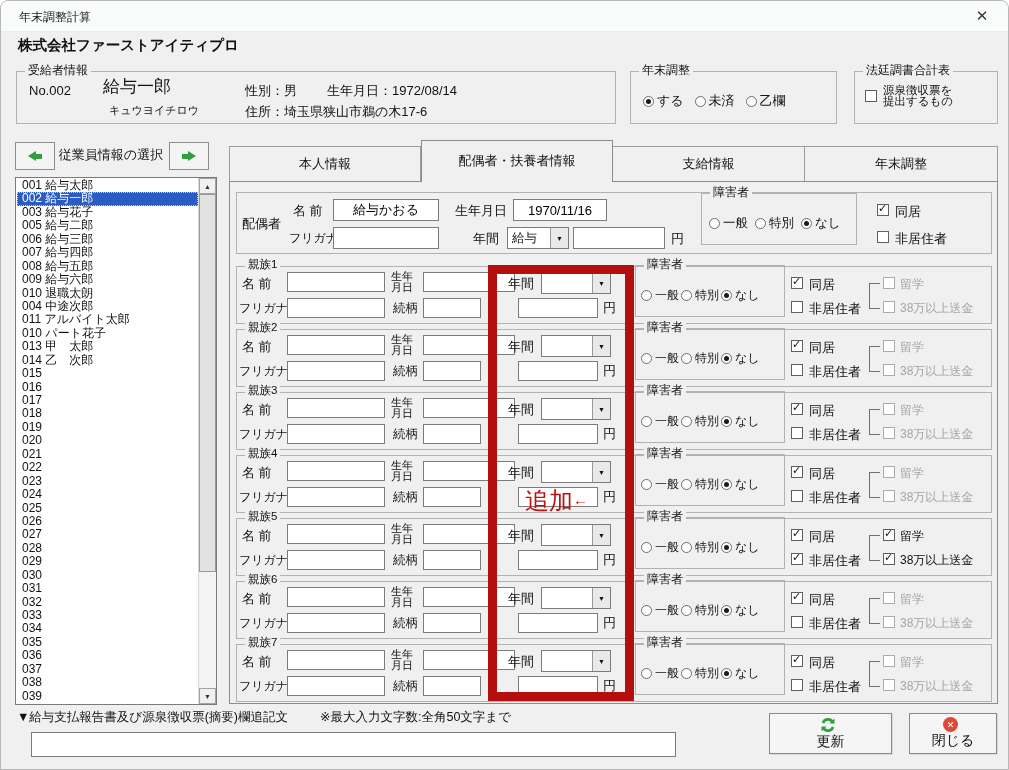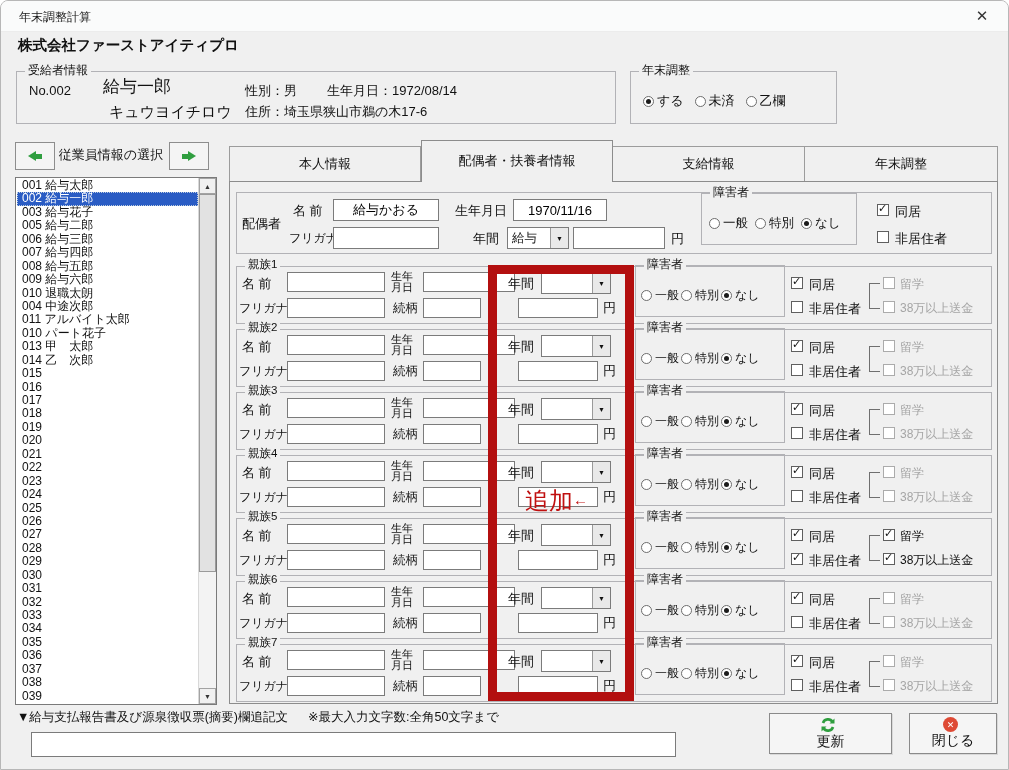--- a/index.html
+++ b/index.html
@@ -47,21 +47,21 @@
   #sb-thumb{position:absolute;left:0;top:16px;width:17px;height:378px;background:#e2e2e2;border:1px solid #9a9a9a;box-sizing:border-box;}
   
   #tabstrip{position:absolute;left:228px;top:139px;width:823px;height:42px;}
   .tab{position:absolute;top:6px;height:36px;line-height:34px;text-align:center;font-size:13px;background:#f0f0f0;
        border-top:1px solid #9c9c9c;border-right:1px solid #9c9c9c;box-sizing:border-box;}
   .tab.first{border-left:1px solid #9c9c9c;}
   .tab.active{top:0;height:42px;line-height:40px;border:1px solid #8c8c8c;border-bottom:none;z-index:3;}
   #panel{position:absolute;left:228px;top:180px;width:769px;height:523px;border:1px solid #8c8c8c;background:#f0f0f0;box-sizing:border-box;}
   
   #footer-note{position:absolute;left:16px;top:708px;font-size:12.5px;}
-  #footer-note .n2{margin-left:20px;}
+  #footer-note .n2{margin-left:32px;}
   #footer-input{position:absolute;left:30px;top:731px;width:645px;height:25px;}
   .bigbtn{position:absolute;top:712px;height:41px;background:#f5f5f5;border:1px solid #8a8a8a;box-sizing:border-box;
           display:flex;align-items:center;justify-content:center;font-size:14px;box-shadow:1px 1px 0 #d9d9d9;flex-direction:column;}
   .bigbtn .ic{margin-right:5px;display:flex;align-items:center;}
   #close-dialog .circ{width:15px;height:15px;border-radius:50%;background:#de4a35;color:#fff;font-size:9px;font-weight:bold;
           display:flex;align-items:center;justify-content:center;margin-right:5px;}
   
   #red-box{position:absolute;left:487px;top:264px;width:146px;height:436px;border:9px solid #b30f0f;box-sizing:border-box;
            z-index:6;pointer-events:none;}
   #annot{position:absolute;left:524px;top:484px;z-index:7;color:#c01010;font-family:"Liberation Serif","DejaVu Serif",serif;
@@ -83,21 +83,21 @@
       <span>✕</span>
     </div>
   </div>
 
   <div class="lbl" style="left:17px;top:37px;font-size:14.5px;font-weight:bold;text-align:center;">株式会社ファーストアイティプロ</div>
 
   <div class="gb" style="left:15px;top:70px;width:600px;height:53px;">
     <span class="legend">受給者情報</span>
     <span class="lbl" style="left:12px;top:12px;">No.002</span>
     <span class="lbl" style="left:86px;top:6px;font-size:17px;">給与一郎</span>
-    <span class="lbl" style="left:92px;top:32px;font-size:15px;">キュウヨイチロウ</span>
+    <span class="lbl" style="left:92px;top:32px;font-size:11px;">キュウヨイチロウ</span>
     <span class="lbl" style="left:228px;top:12px;">性別：男</span>
     <span class="lbl" style="left:310px;top:12px;">生年月日：1972/08/14</span>
     <span class="lbl" style="left:228px;top:33px;">住所：埼玉県狭山市鵜の木17-6</span>
   </div>
 
   <div class="gb" style="left:629px;top:70px;width:207px;height:53px;">
     <span class="legend">年末調整</span>
     <div id="nencho-opts" style="position:absolute;left:12px;top:20px;display:flex;gap:11px;">
         <span class="ropt">
           <span class="radio checked"></span>
@@ -107,20 +107,27 @@
           <span class="radio"></span>
           <span>未済</span>
         </span>
         <span class="ropt">
           <span class="radio"></span>
           <span>乙欄</span>
         </span>
       </div>
   </div>
 
+  <div class="gb" style="left:853px;top:70px;width:144px;height:53px;">
+    <span class="legend">法廷調書合計表</span>
+    <span id="houtei-cb" class="cb" style="left:10px;top:18px;"></span>
+    <span class="lbl two-line" style="left:28px;top:13px;font-size:11.5px;">
+      <span>源泉徴収票を</span><br><span>提出するもの</span>
+    </span>
+  </div>
 
   <div class="navbtn" style="left:14px;">
     <span class="ar">
         <span class="head-l"></span>
         <span class="tail"></span>
       </span>
   </div>
   <div class="lbl" style="left:54px;top:147px;width:112px;text-align:center;">従業員情報の選択</div>
   <div class="navbtn" style="left:168px;">
     <span class="ar">

